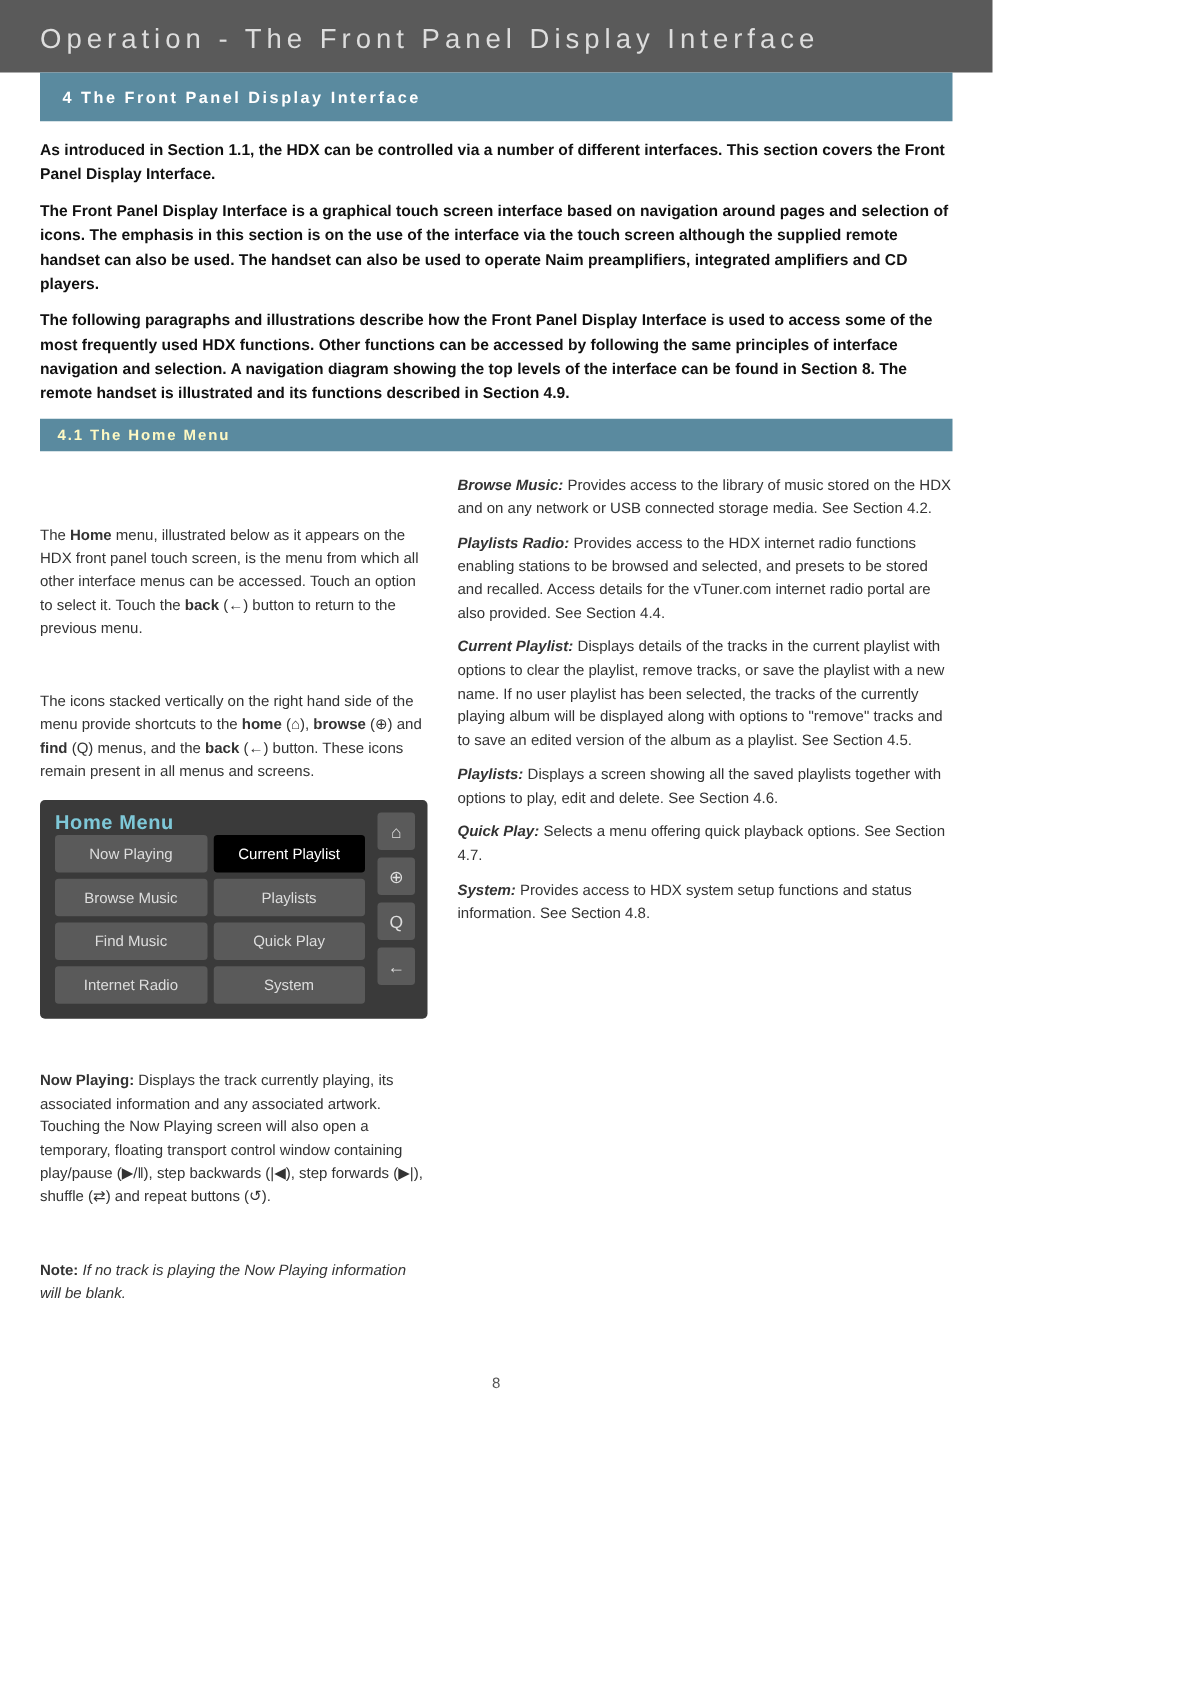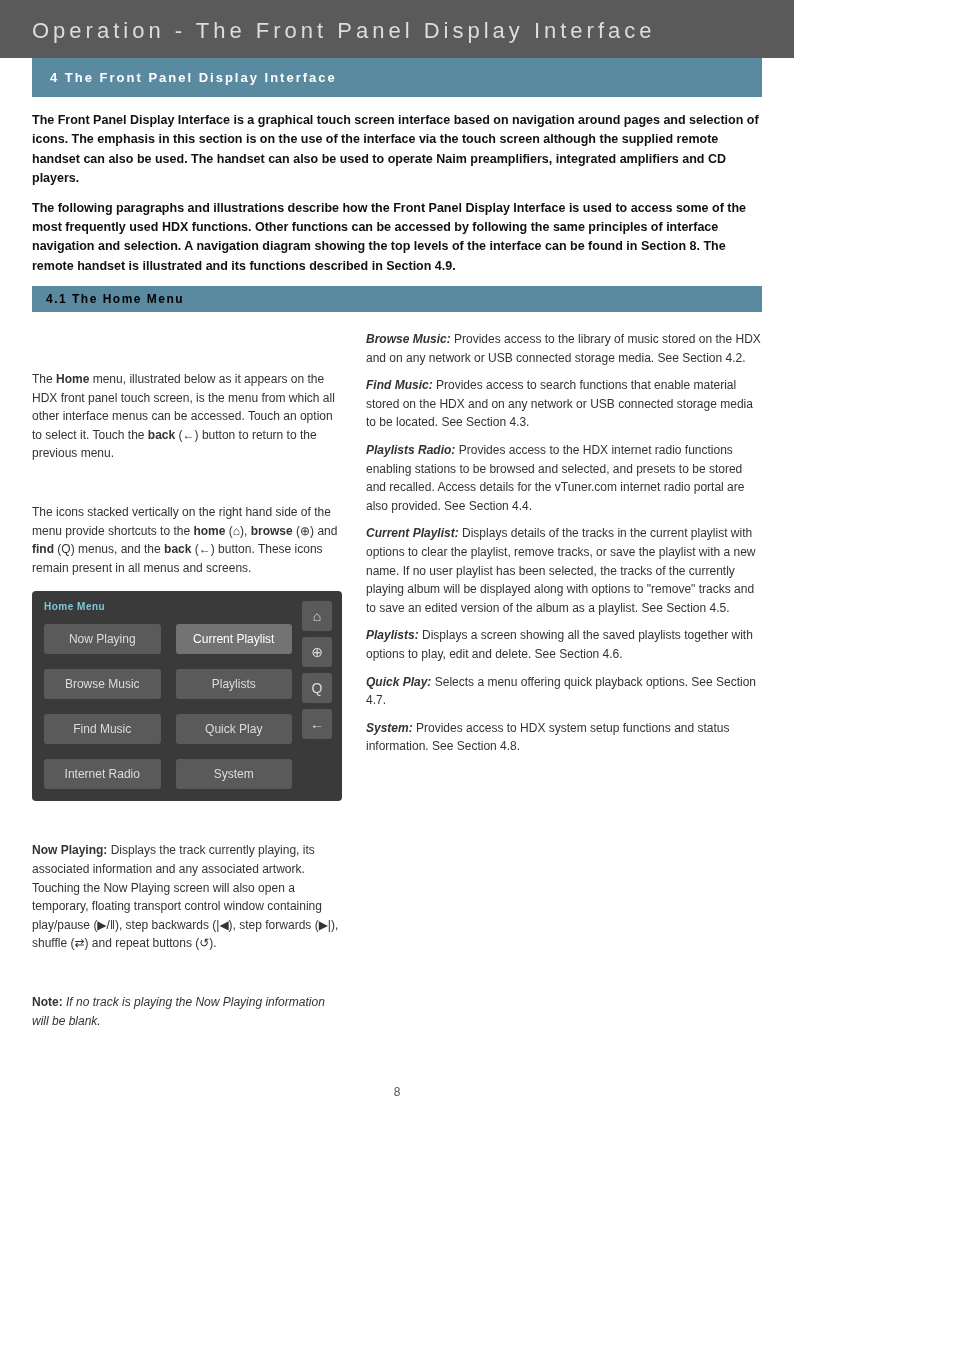--- a/index.html
+++ b/index.html
@@ -51,21 +51,21 @@
       background: #5a8a9f;
       padding: 6px 14px;
       margin-bottom: 10px;
       display: inline-block;
       width: 100%;
     }
     .subsection-header h3 {
       font-size: 12px;
       font-weight: bold;
       letter-spacing: 1.5px;
-      color: #000000;
+      color: #fef9c3;
     }
 
     .content-area {
       padding: 0 32px 30px 32px;
     }
 
     .intro-paragraphs p {
       font-size: 12.5px;
       line-height: 1.55;
       font-weight: bold;
@@ -112,45 +112,45 @@
     .home-menu-box {
       background: #3a3a3a;
       border-radius: 4px;
       padding: 10px 12px 12px 12px;
       margin: 14px 0 14px 0;
       position: relative;
     }
 
     .home-menu-title {
       color: #7ec8d8;
-      font-size: 10px;
-      font-weight: bold;
-      margin-bottom: 12px;
+      font-size: 16px;
+      font-weight: bold;
+      margin-bottom: 0;
       letter-spacing: 0.5px;
     }
 
     .menu-grid {
       display: grid;
       grid-template-columns: 1fr 1fr;
-      gap: 15px;
+      gap: 5px;
       margin-right: 38px;
     }
 
     .menu-item {
       background: #5a5a5a;
       color: #ddd;
       font-size: 12px;
       text-align: center;
       padding: 8px 4px;
       border-radius: 3px;
       cursor: pointer;
     }
 
     .menu-item.active {
-      background: #737373;
+      background: #000000;
       color: #fff;
     }
 
     .menu-icons-col {
       position: absolute;
       right: 10px;
       top: 10px;
       display: flex;
       flex-direction: column;
       gap: 6px;
@@ -218,20 +218,21 @@
 
   <div class="content-area">
 
     
     <div class="section-header">
       <h2>4  The Front Panel Display Interface</h2>
     </div>
 
     
     <div class="intro-paragraphs">
+      <p>As introduced in Section 1.1, the HDX can be controlled via a number of different interfaces. This section covers the Front Panel Display Interface.</p>
       <p>The Front Panel Display Interface is a graphical touch screen interface based on navigation around pages and selection of icons. The emphasis in this section is on the use of the interface via the touch screen although the supplied remote handset can also be used. The handset can also be used to operate Naim preamplifiers, integrated amplifiers and CD players.</p>
       <p>The following paragraphs and illustrations describe how the Front Panel Display Interface is used to access some of the most frequently used HDX functions. Other functions can be accessed by following the same principles of interface navigation and selection. A navigation diagram showing the top levels of the interface can be found in Section 8. The remote handset is illustrated and its functions described in Section 4.9.</p>
     </div>
 
     
     <div class="subsection-header">
       <h3>4.1 The Home Menu</h3>
     </div>
 
     
@@ -274,23 +275,20 @@
           </p>
         </div>
       </div>
 
       <div class="right-col">
         <div class="right-col-desc">
           <p>
             <strong>Browse Music:</strong> Provides access to the library of music stored on the HDX and on any network or USB connected storage media. See Section 4.2.
           </p>
           <p>
-            <strong>Find Music:</strong> Provides access to search functions that enable material stored on the HDX and on any network or USB connected storage media to be located. See Section 4.3.
-          </p>
-          <p>
             <strong>Playlists Radio:</strong> Provides access to the HDX internet radio functions enabling stations to be browsed and selected, and presets to be stored and recalled. Access details for the vTuner.com internet radio portal are also provided. See Section 4.4.
           </p>
           <p>
             <strong>Current Playlist:</strong> Displays details of the tracks in the current playlist with options to clear the playlist, remove tracks, or save the playlist with a new name. If no user playlist has been selected, the tracks of the currently playing album will be displayed along with options to "remove" tracks and to save an edited version of the album as a playlist. See Section 4.5.
           </p>
           <p>
             <strong>Playlists:</strong> Displays a screen showing all the saved playlists together with options to play, edit and delete. See Section 4.6.
           </p>
           <p>
             <strong>Quick Play:</strong> Selects a menu offering quick playback options. See Section 4.7.

